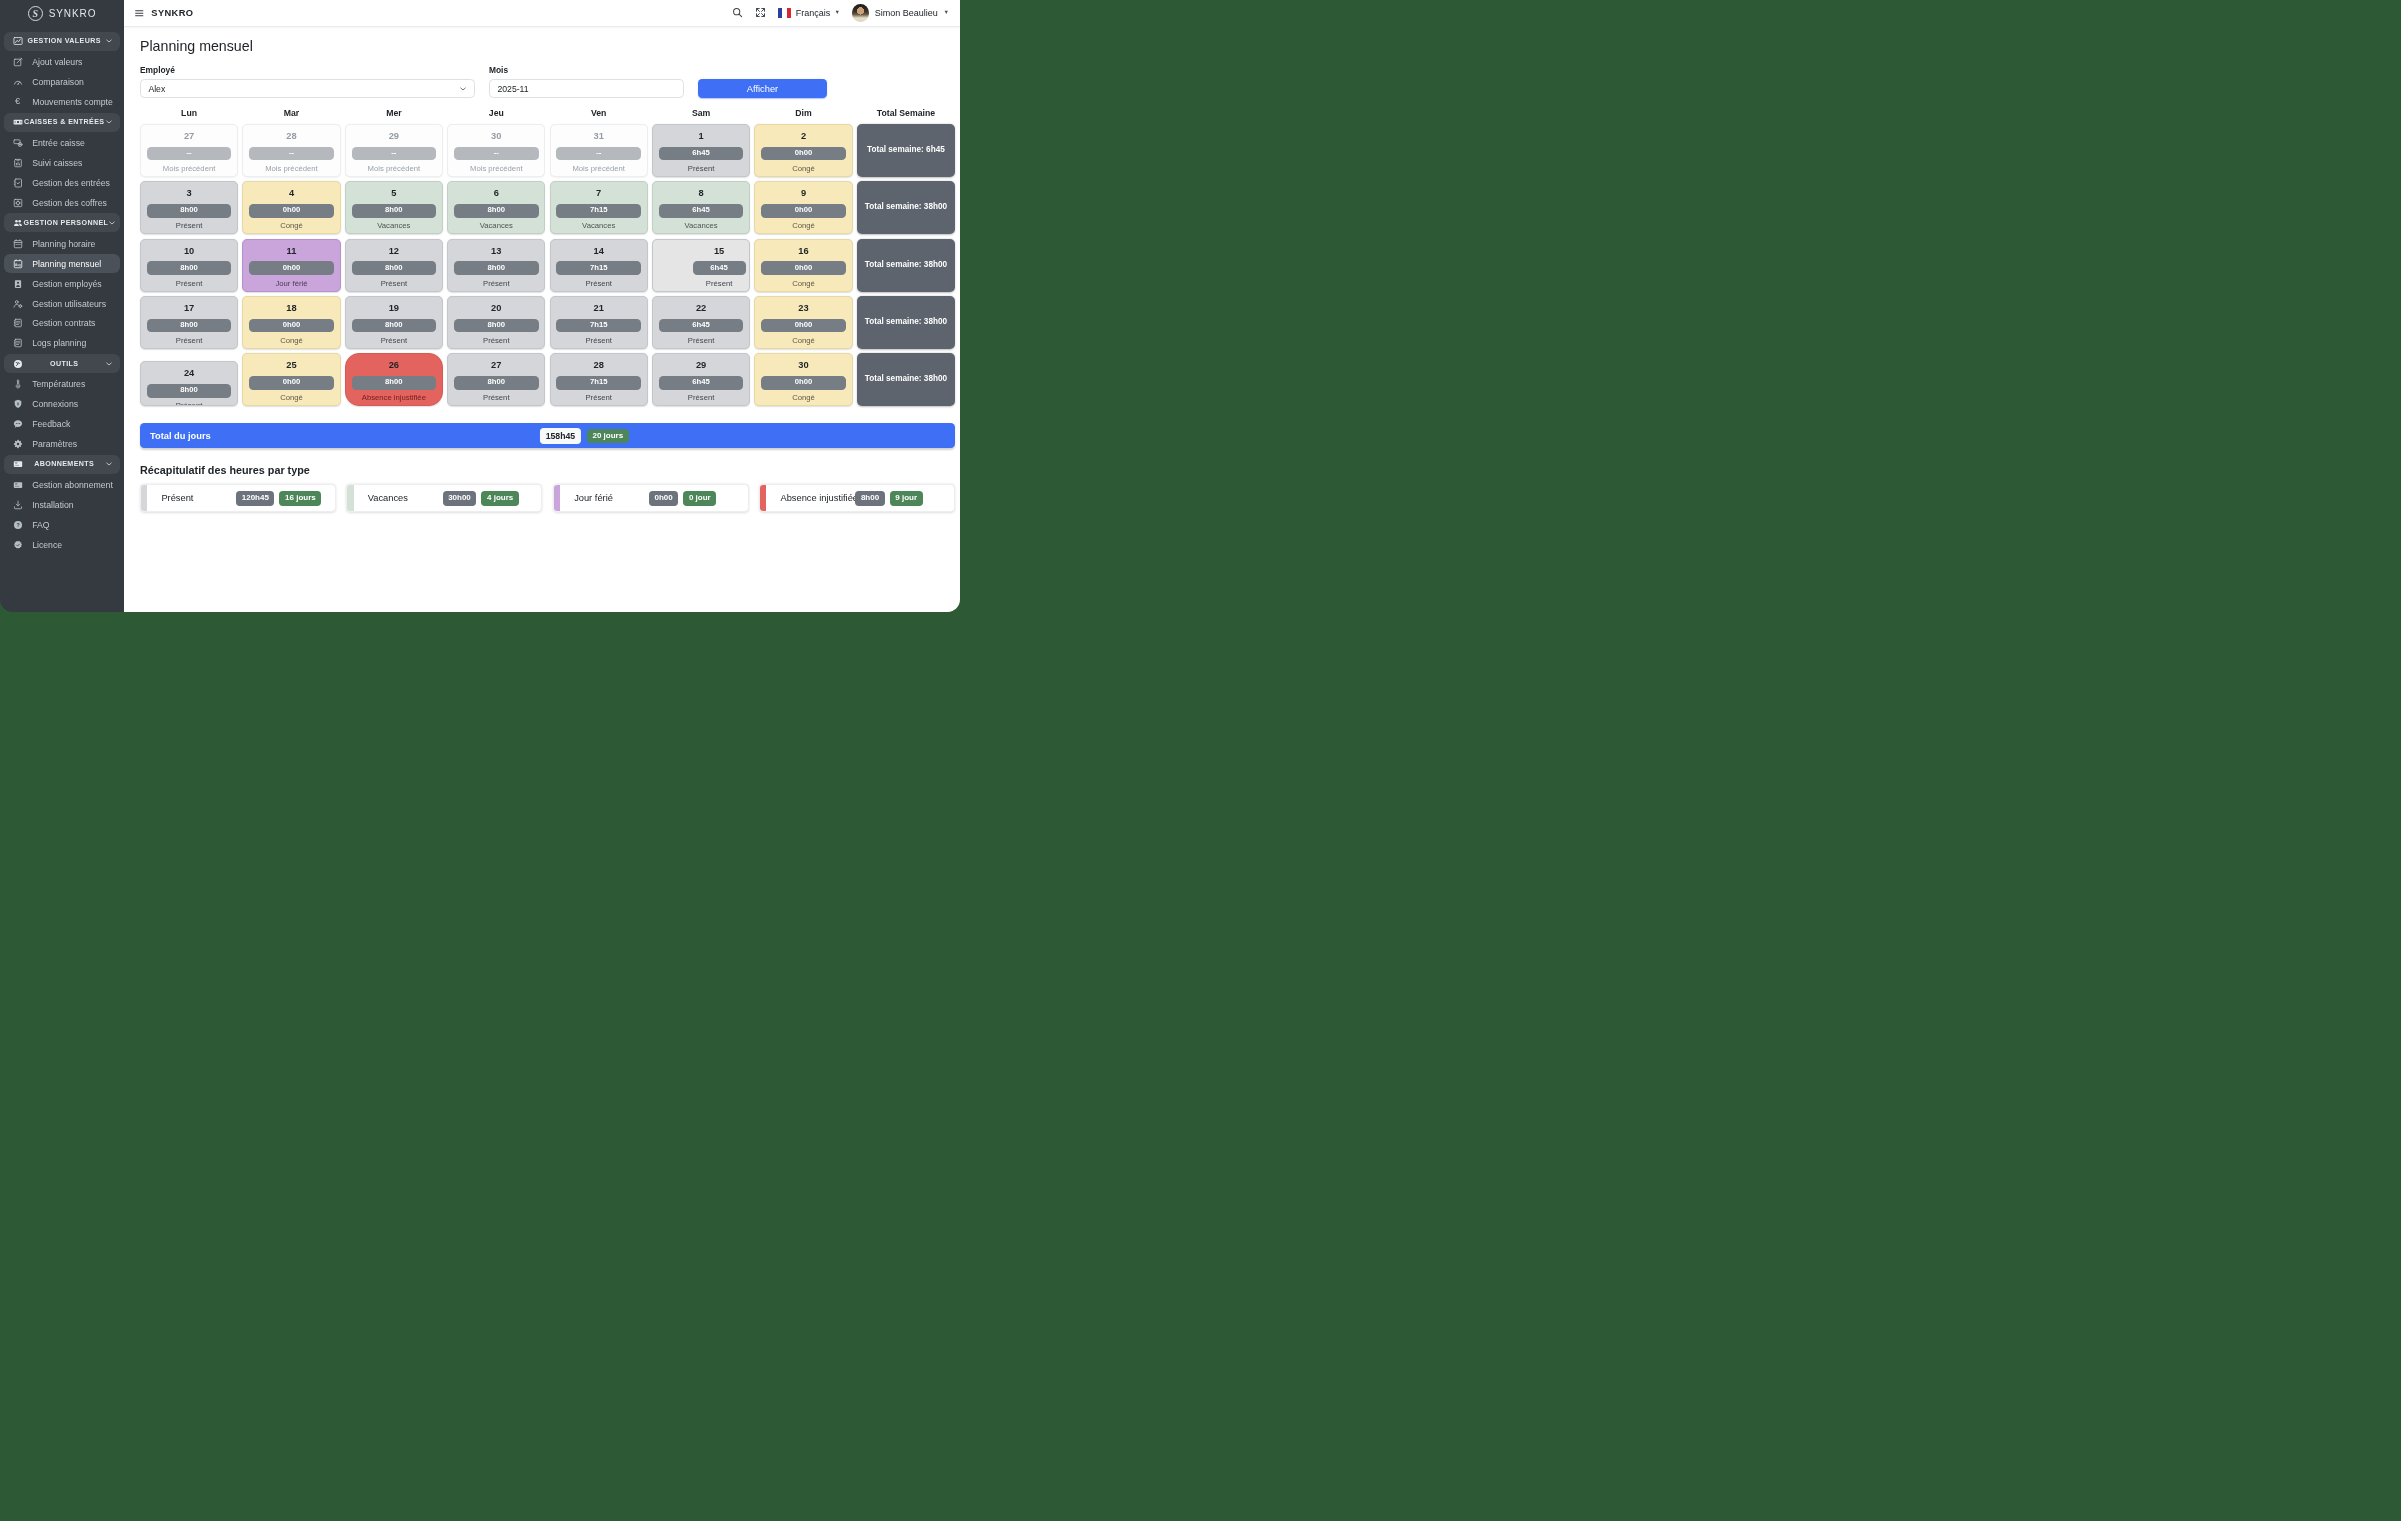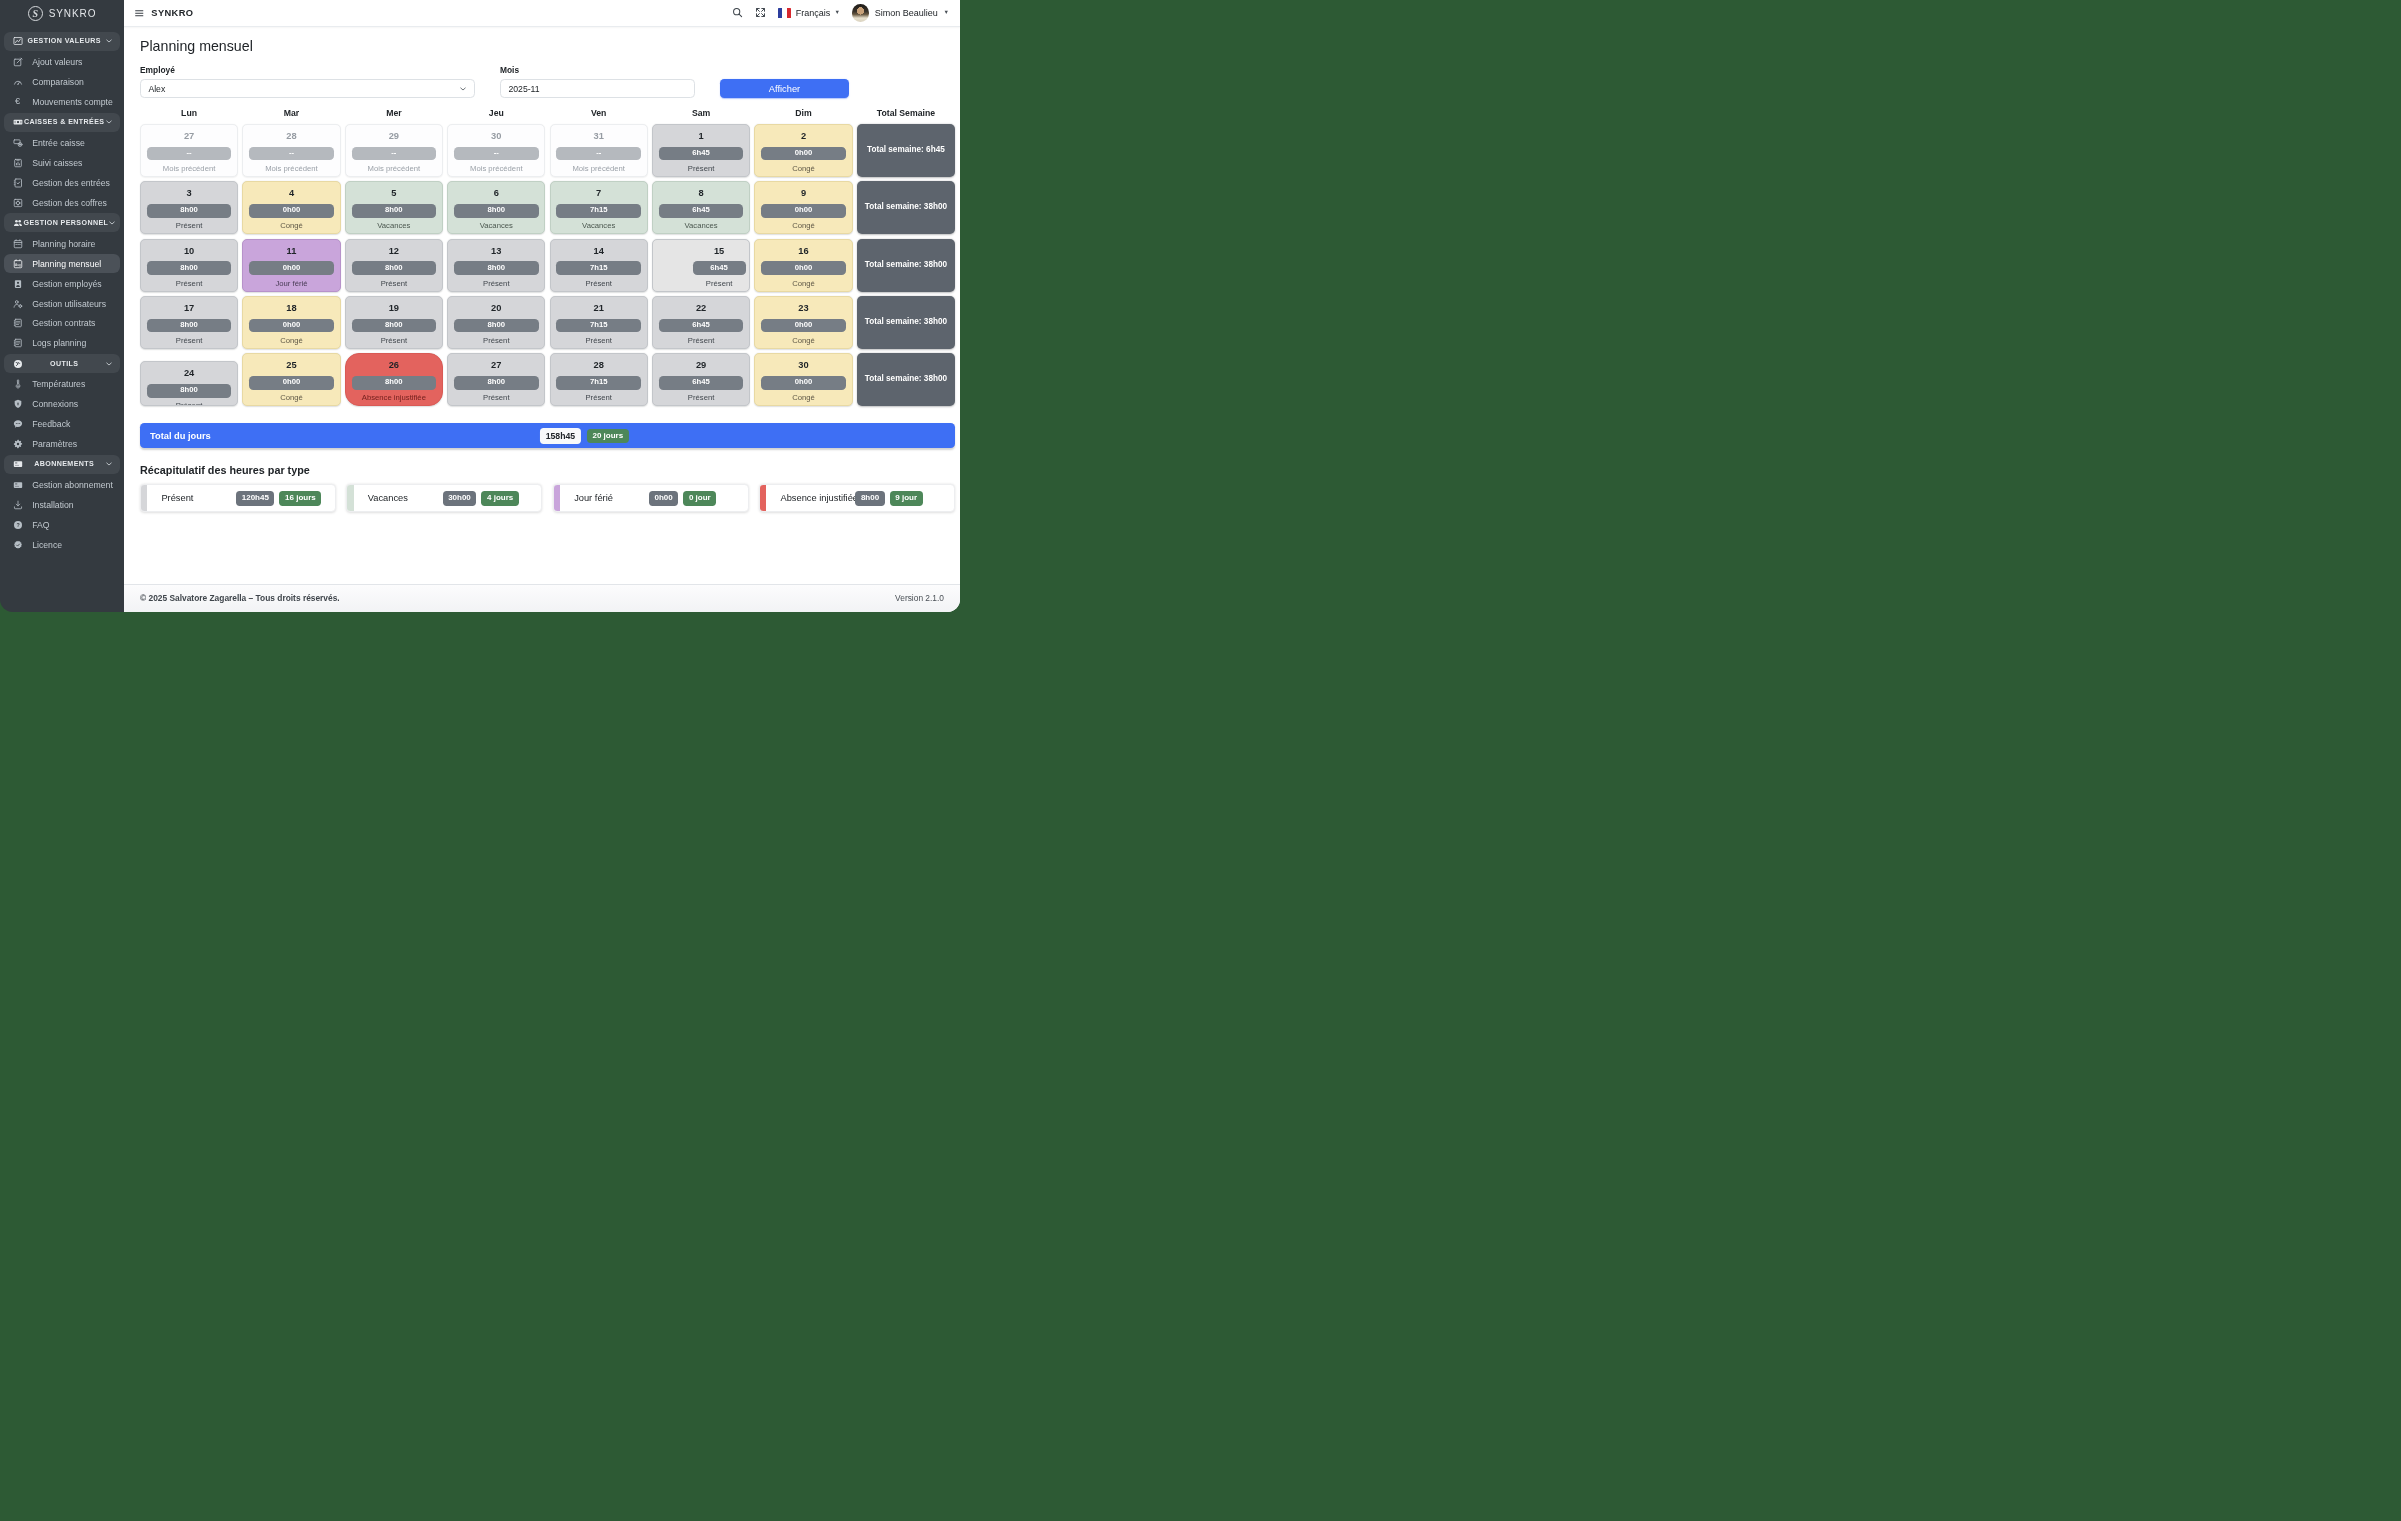--- a/index.html
+++ b/index.html
@@ -89,21 +89,21 @@
   .user { display:flex; align-items:center; gap:5.6px; cursor:pointer; font-size:9px; color:#212529; }
   .avatar {
     width:17.3px; height:17.3px; border-radius:50%; flex:none;
     background:
       radial-gradient(circle at 50% 38%, #c8a179 0 26%, transparent 27%),
       linear-gradient(180deg,#1d1a16 0%, #3a332a 42%, #6b5b44 58%, #e8e0cd 78%, #d9d2bf 100%);
   }
   
   .content { flex:1; padding:7.4px 5px 0 16px; overflow:hidden; }
   h1.page-title { font-size:14.2px; font-weight:500; color:#212529; margin:3.7px 0 11px 0; }
-  .filters { display:flex; align-items:flex-end; gap:25px; }
+  .filters { display:flex; align-items:flex-end; gap:14px; }
   .field label { display:block; font-size:8.4px; font-weight:700; margin-bottom:4.3px; color:#212529; }
   .field-emp { width:335px; }
   .field-month { width:195px; }
   .select, .input {
     width:100%; height:19px;
     border:0.6px solid #dde1e5; border-radius:4.3px;
     background:#fff; font-size:8.7px; color:#212529;
     display:flex; align-items:center; justify-content:space-between;
     padding:0 7.4px;
     font-family:"Liberation Sans", sans-serif;
@@ -785,20 +785,16 @@
             <span class="stripe" style="background: rgb(227, 99, 94);"></span>
             <span class="r-label">Absence injustifiée</span>
             <span class="r-badges">
               <span class="badge badge-slate">8h00</span>
               <span class="badge badge-green">9 jour</span>
             </span>
           </div>
         </div>
     </main>
 
-    <footer class="footer">
-      <span class="copy">© 2025 Salvatore Zagarella – Tous droits réservés.</span>
-      <span class="version">Version 2.1.0</span>
-    </footer>
 
   </div>
 </div>
 
 
 </body></html>

